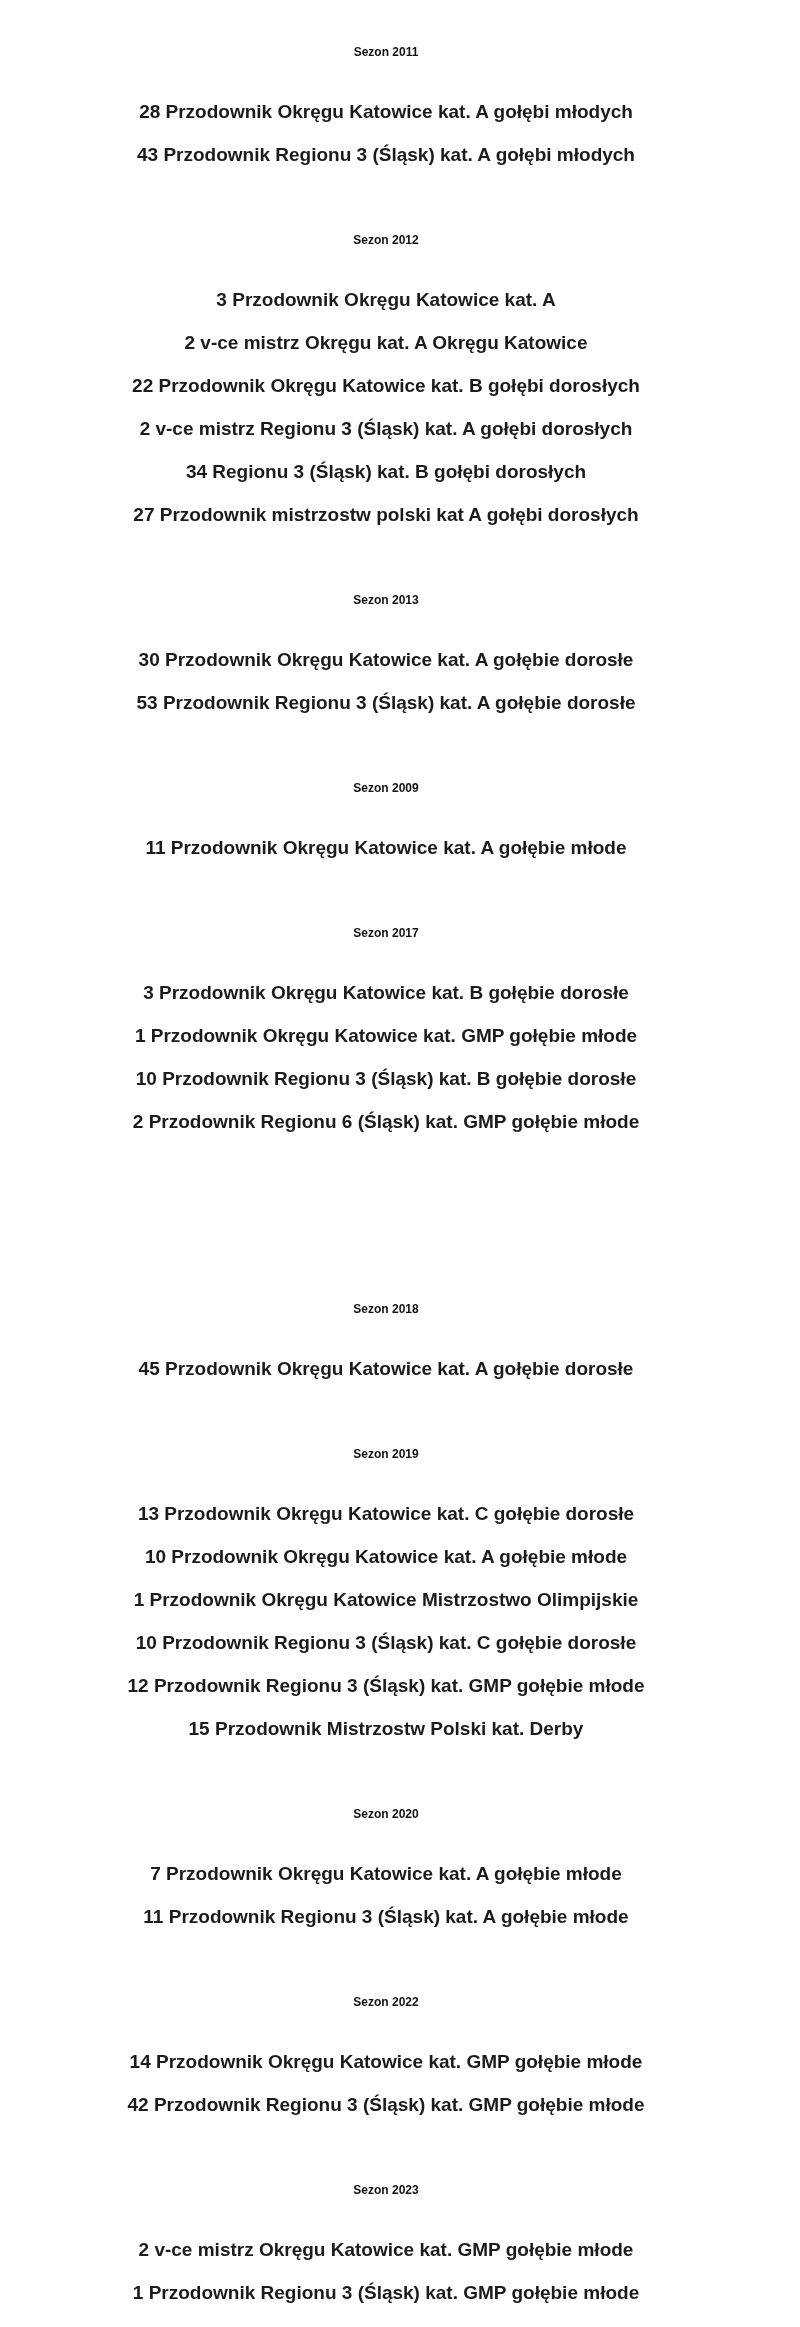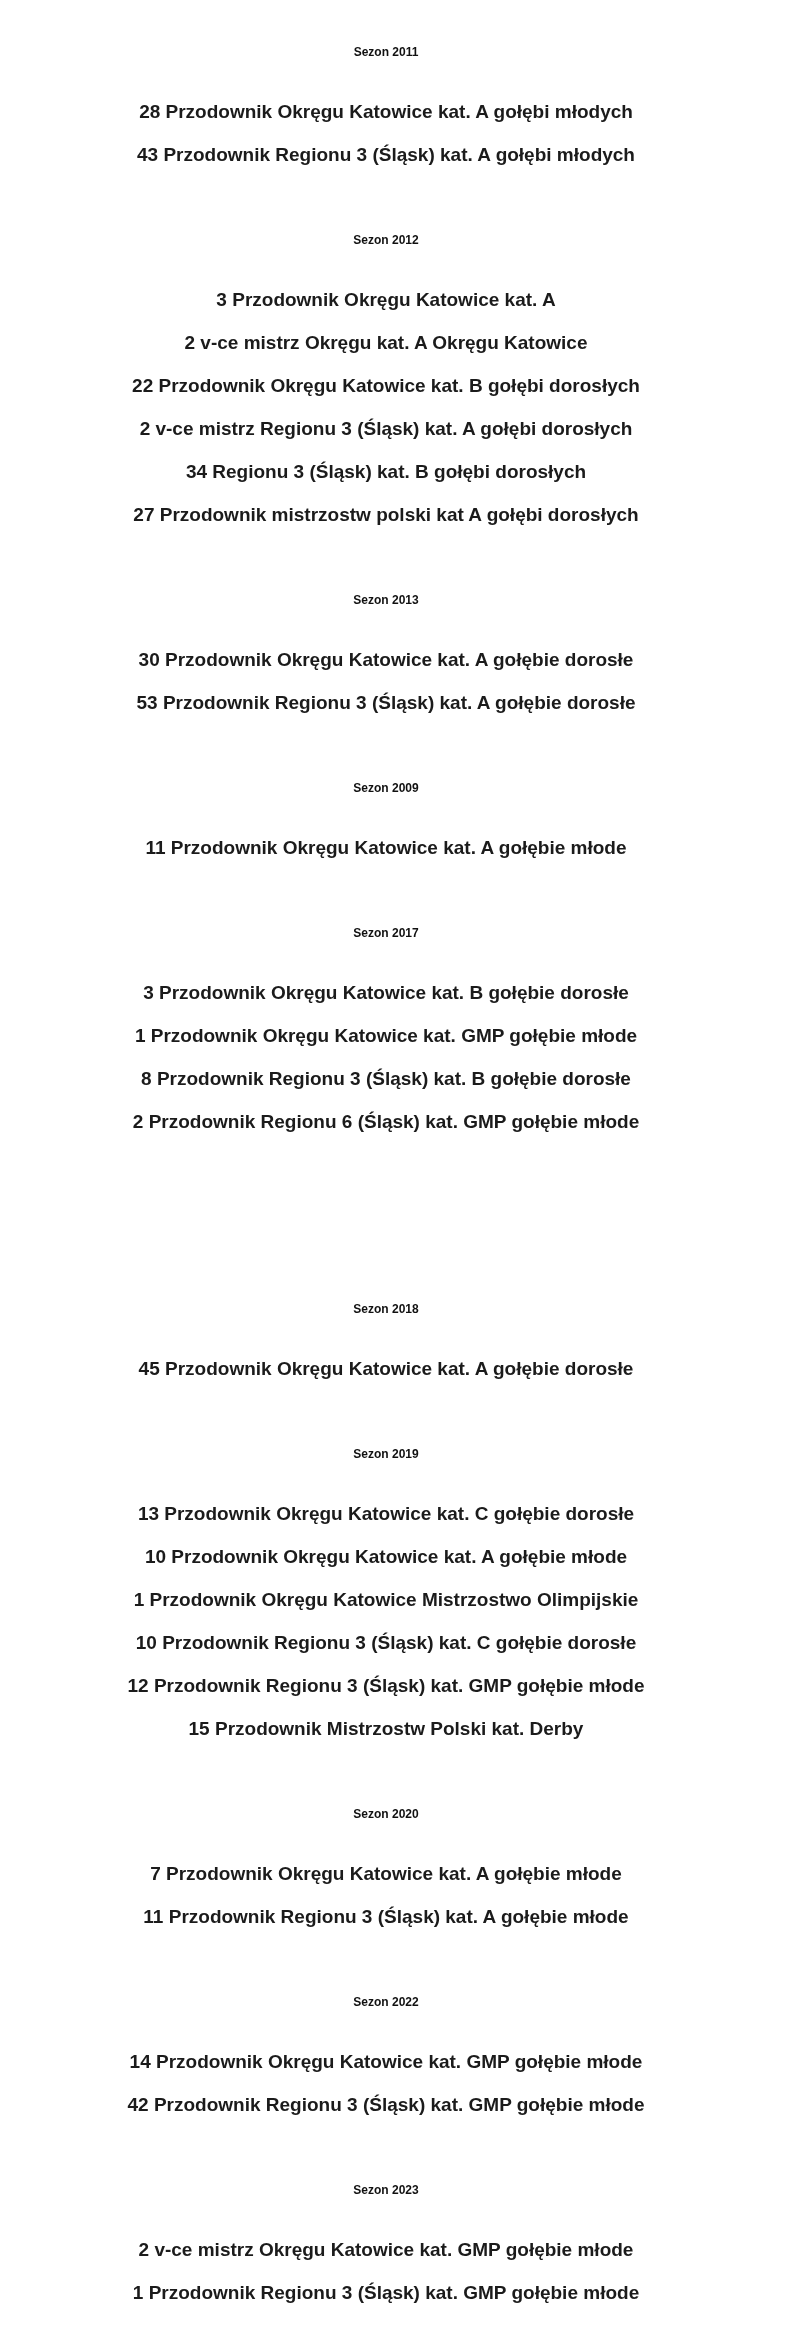--- a/index.html
+++ b/index.html
@@ -65,21 +65,21 @@
         <p class="achievement-line">53 Przodownik Regionu 3 (Śląsk) kat. A gołębie dorosłe</p>
       </section>
       <section class="season-section">
         <h2 class="season-title">Sezon 2009</h2>
         <p class="achievement-line">11 Przodownik Okręgu Katowice kat. A gołębie młode</p>
       </section>
       <section class="season-section">
         <h2 class="season-title">Sezon 2017</h2>
         <p class="achievement-line">3 Przodownik Okręgu Katowice kat. B gołębie dorosłe</p>
         <p class="achievement-line">1 Przodownik Okręgu Katowice kat. GMP gołębie młode</p>
-        <p class="achievement-line">8 Przodownik Regionu 3 (Śląsk) kat. B gołębie dorosłe</p>
+        <p class="achievement-line">10 Przodownik Regionu 3 (Śląsk) kat. B gołębie dorosłe</p>
         <p class="achievement-line">2 Przodownik Regionu 6 (Śląsk) kat. GMP gołębie młode</p>
       </section>
       <section class="season-section extra-gap">
         <h2 class="season-title">Sezon 2018</h2>
         <p class="achievement-line">45 Przodownik Okręgu Katowice kat. A gołębie dorosłe</p>
       </section>
       <section class="season-section">
         <h2 class="season-title">Sezon 2019</h2>
         <p class="achievement-line">13 Przodownik Okręgu Katowice kat. C gołębie dorosłe</p>
         <p class="achievement-line">10 Przodownik Okręgu Katowice kat. A gołębie młode</p>

